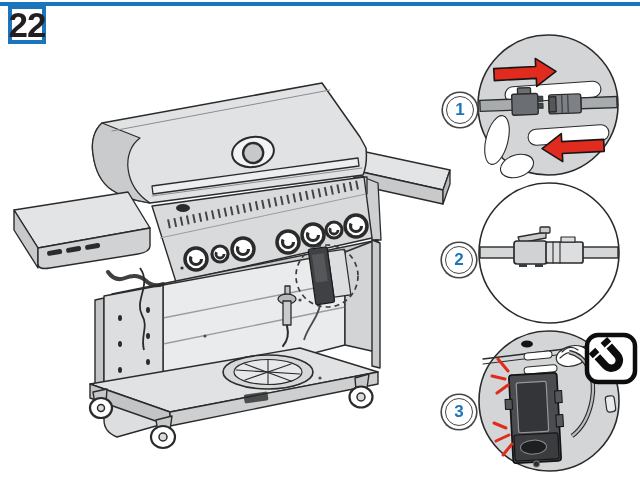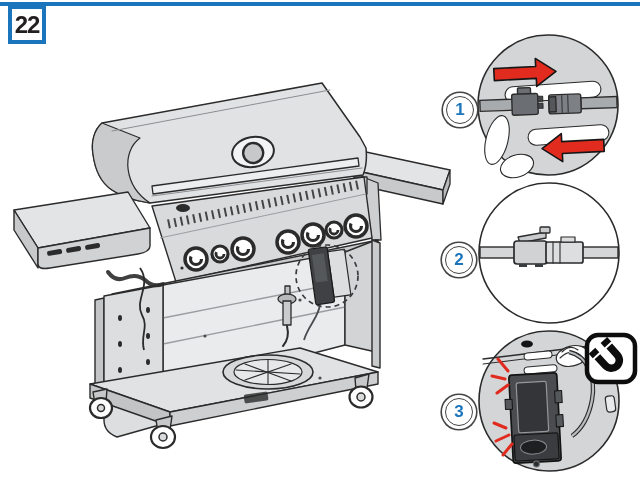--- a/index.html
+++ b/index.html
@@ -5,21 +5,21 @@
   html,body{margin:0;padding:0;}
   body{
     width:640px;height:485px;position:relative;overflow:hidden;
     background:#ffffff;font-family:"Liberation Sans", sans-serif;
   }
   .top-rule{position:absolute;left:0;top:2px;width:640px;height:4px;background:#1b75bc;}
   .step-box{
     position:absolute;left:8px;top:5px;width:30px;height:31px;
     border:4px solid #1b75bc;background:#fff;
     display:flex;align-items:center;justify-content:center;
-    font-size:24px;font-weight:800;color:#231f20;letter-spacing:-1px;
+    font-size:35px;font-weight:800;color:#231f20;letter-spacing:-1px;
   }
   .badge{
     position:absolute;width:26px;height:26px;border-radius:50%;
     border:1.6px solid #454545;background:#fff;
     box-shadow:0 0 0 3px #fff, 0 0 0 4.6px #454545;
     display:flex;align-items:center;justify-content:center;
     font-size:17px;font-weight:700;color:#1b75bc;
   }
   #badge-1{left:446px;top:96px;}
   #badge-2{left:445px;top:246px;}

